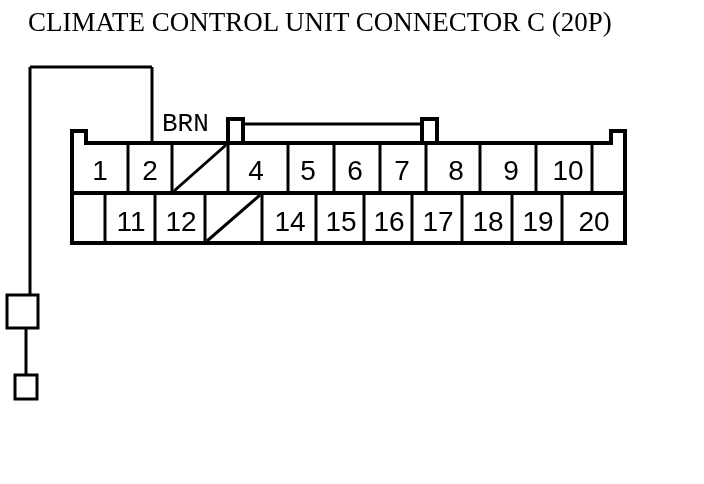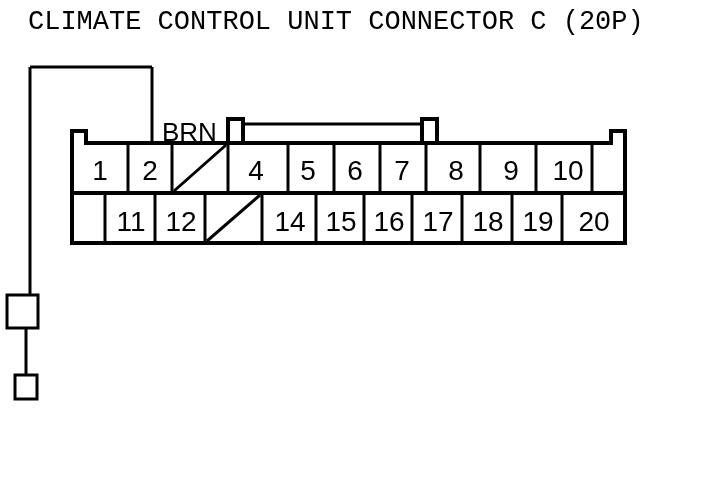--- a/index.html
+++ b/index.html
@@ -23,41 +23,40 @@
     height: 484px;
   }
   .title {
     position: absolute;
     left: 28px;
     top: 6px;
     font-size: 27px;
     line-height: 32px;
     letter-spacing: 0px;
     white-space: nowrap;
-    font-family: Liberation Mono, monospace;
+    font-family: Liberation Serif, serif;
     text-align: center;
   }
   .caption {
     position: absolute;
     left: 158px;
     top: 448px;
     font-size: 23px;
     line-height: 28px;
     white-space: nowrap;
     font-family: "Liberation Sans", sans-serif;
   }
   .wire-label {
     position: absolute;
     left: 162px;
     top: 109px;
     font-size: 26px;
     line-height: 30px;
     white-space: nowrap;
-    font-family: Liberation Sans, sans-serif;
-    margin-top: 8px;
+    font-family: Liberation Mono, monospace;
   }
   svg.layer {
     position: absolute;
     left: 0;
     top: 0;
     width: 704px;
     height: 484px;
   }
   .pin-num {
     font-family: "Liberation Sans", sans-serif;

